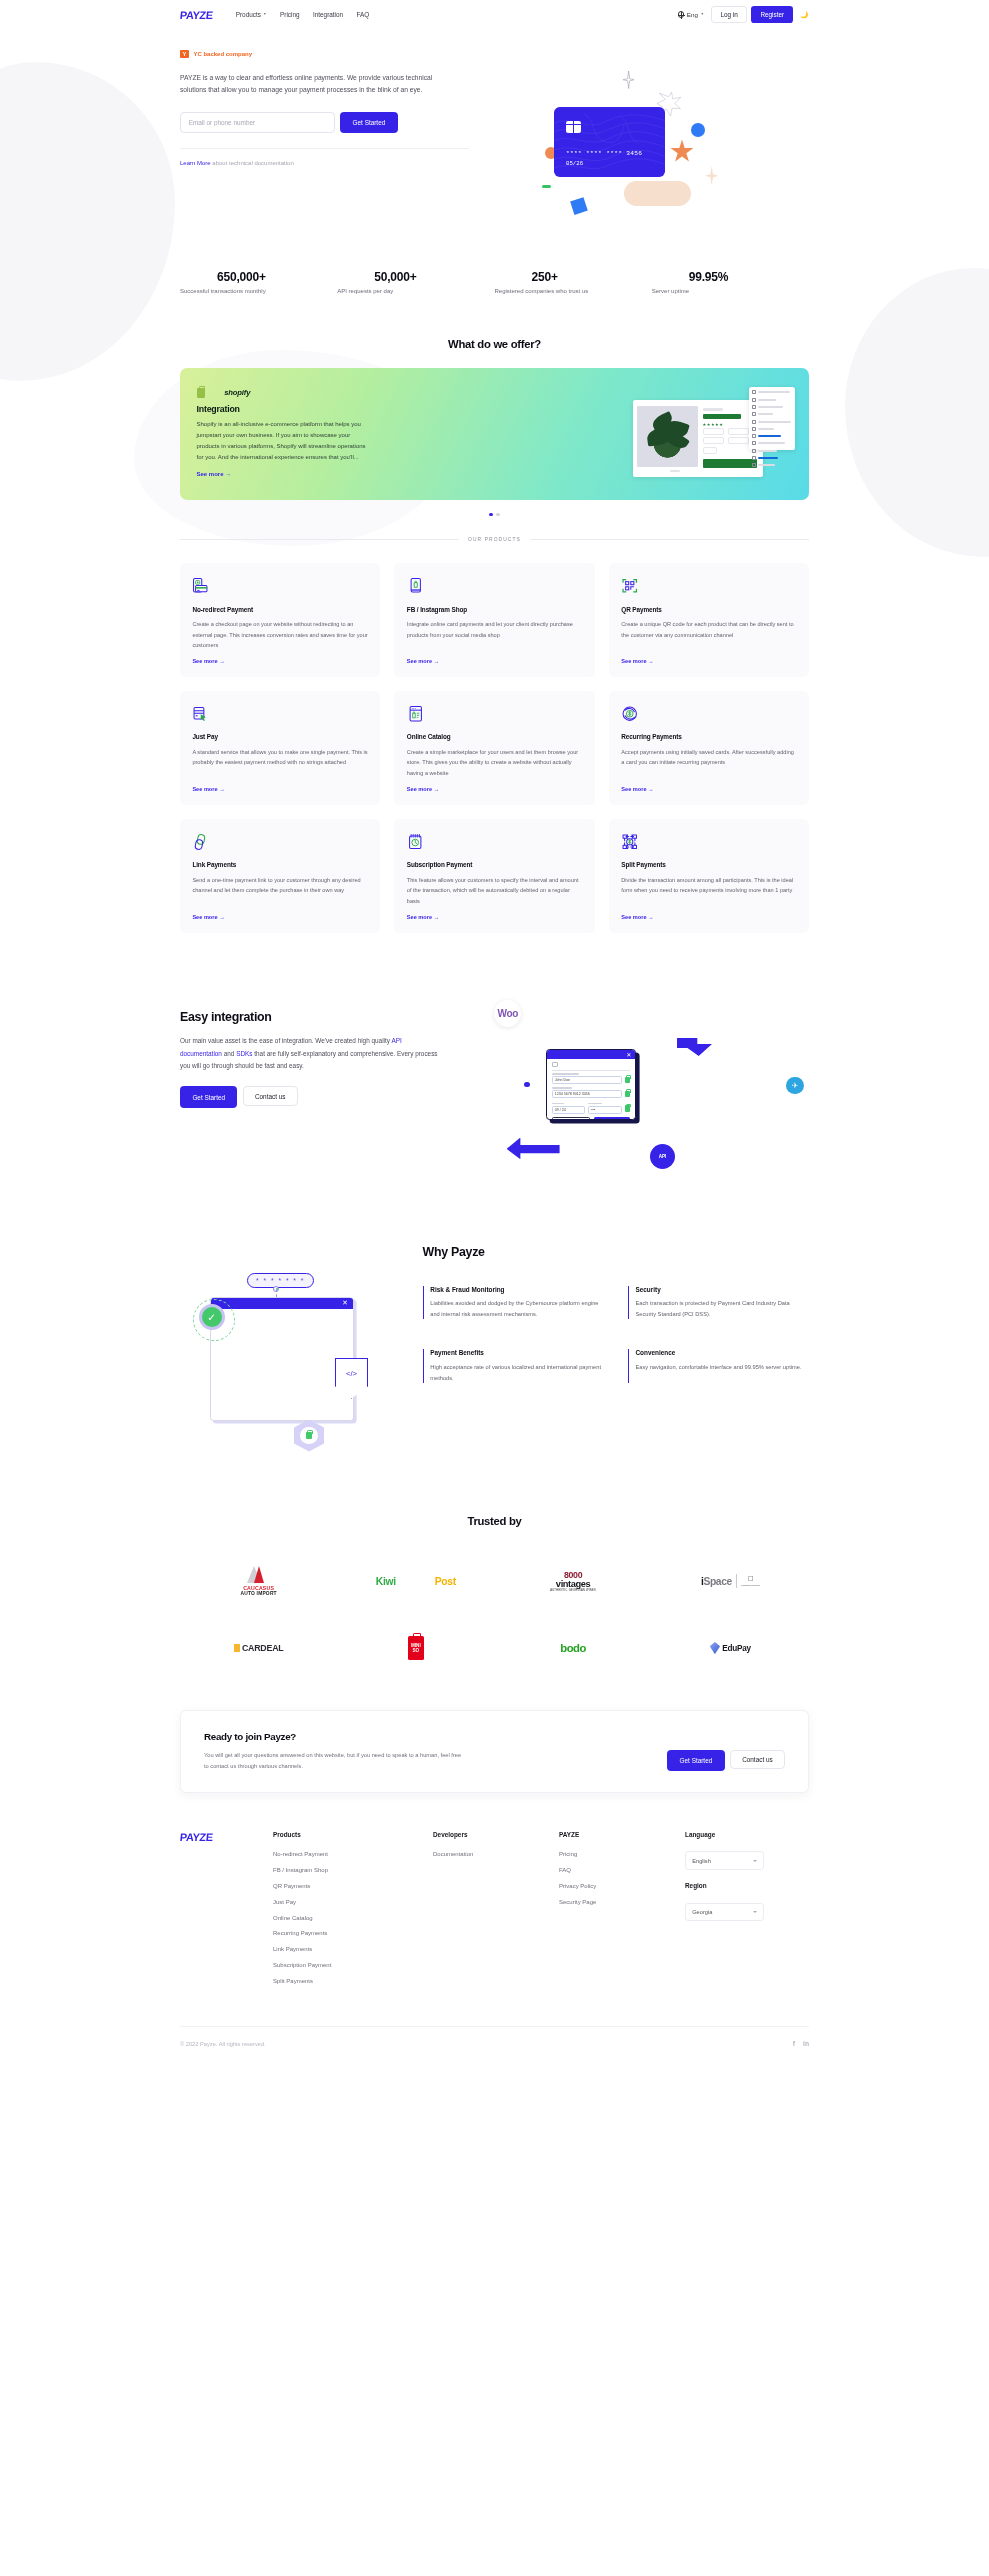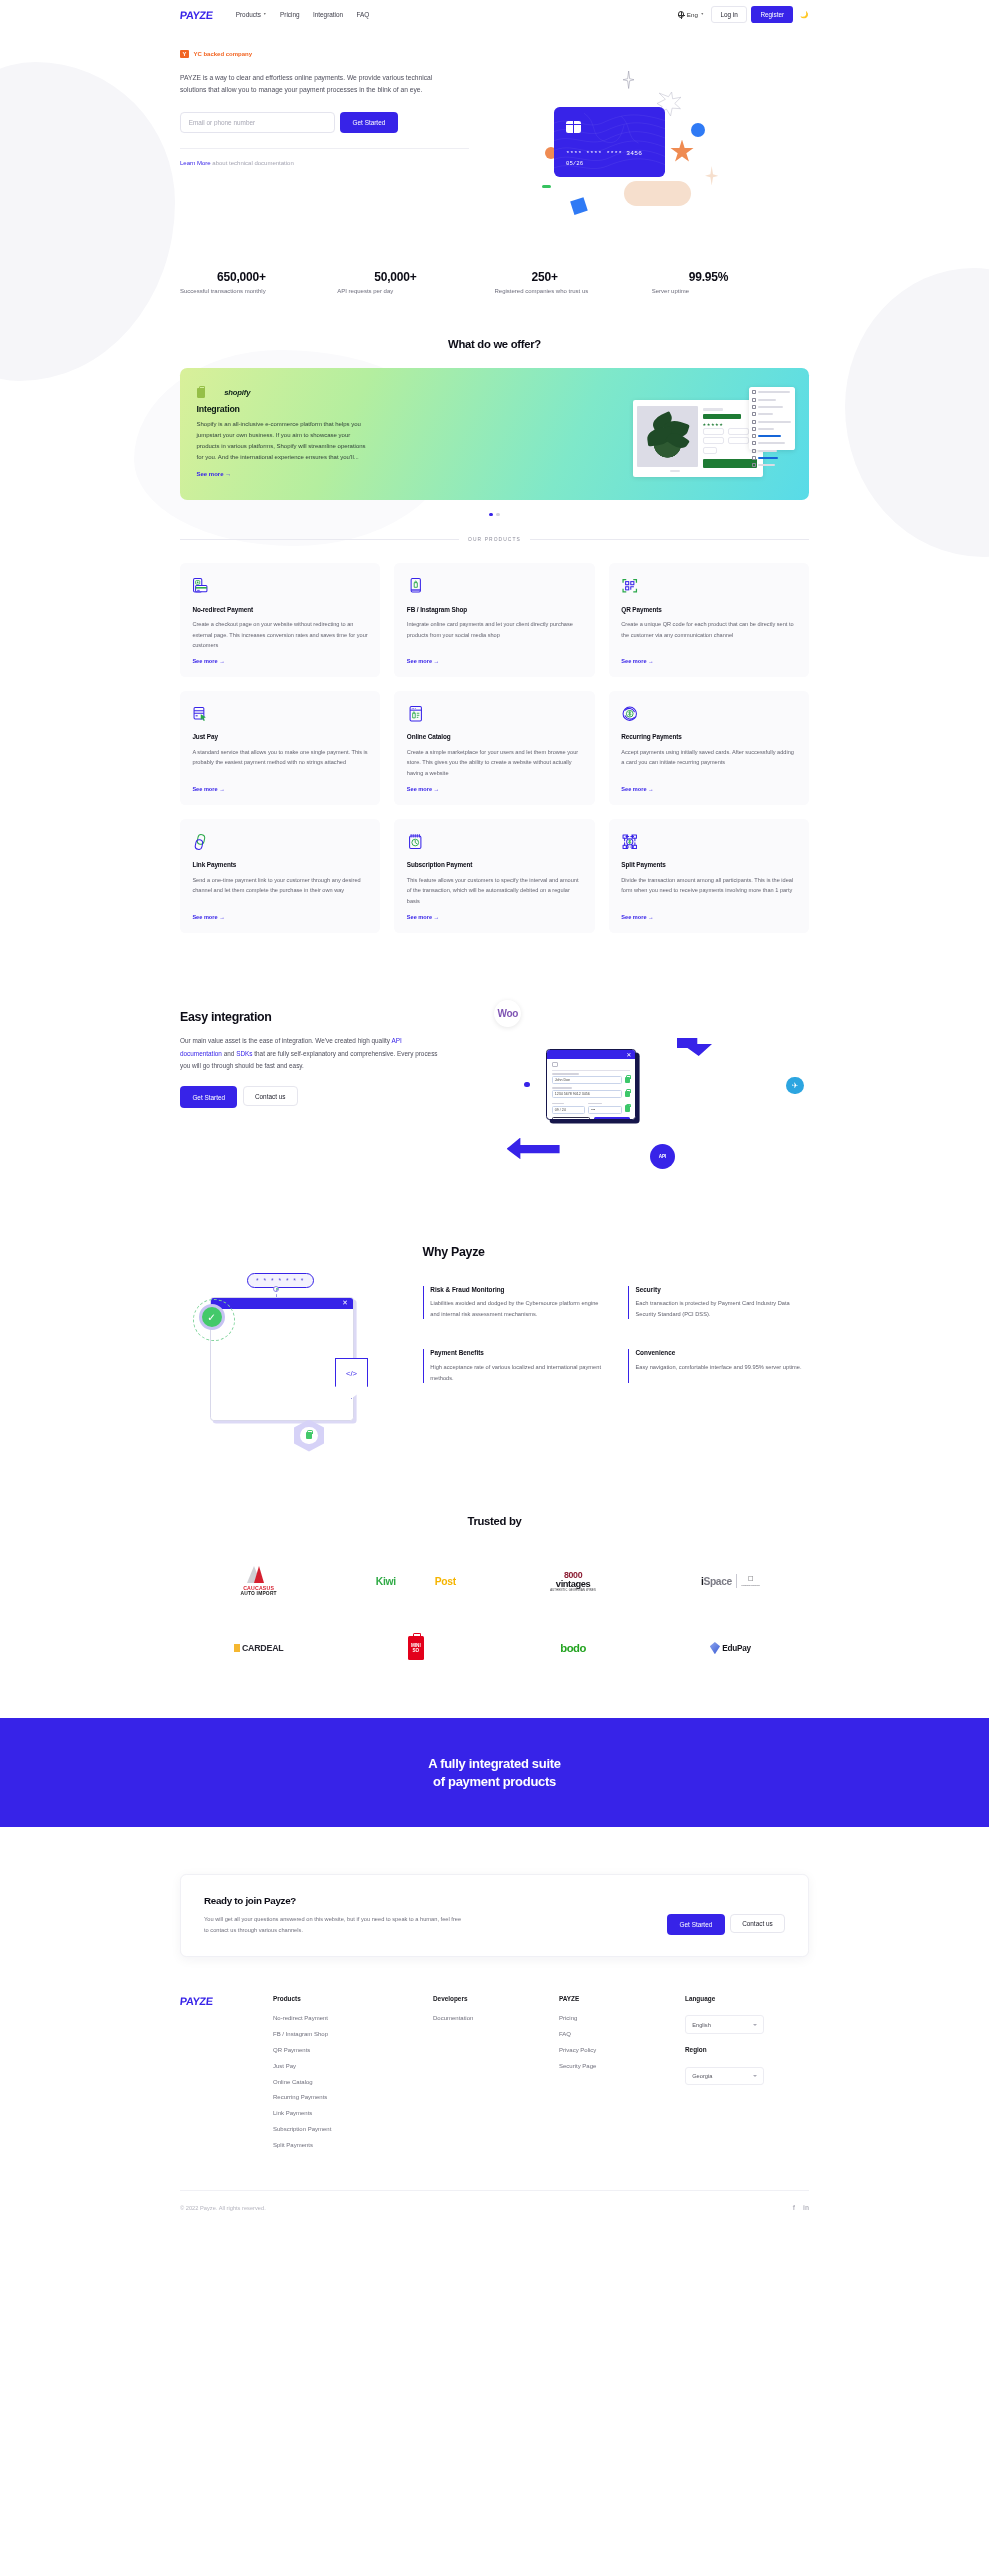--- a/index.html
+++ b/index.html
@@ -969,24 +969,20 @@
       <div class="logo-slot">
         <div class="l-edupay">
           <span class="gem"></span>
           <span class="w">EduPay</span>
         </div>
       </div>
 
     </div>
   </section>
 
-  <section class="banner">
-    <div class="l1">A fully integrated suite</div>
-    <div class="l2">of payment products</div>
-  </section>
 
   <section class="cta">
     <div class="cta-card">
       <div>
         <h3>Ready to join Payze?</h3>
         <p>You will get all your questions answered on this website, but if you need to speak to a human, feel free to contact us through various channels.</p>
       </div>
       <div class="cta-btns">
         <button class="btn-primary">Get Started</button>
         <button class="btn-outline">Contact us</button>

